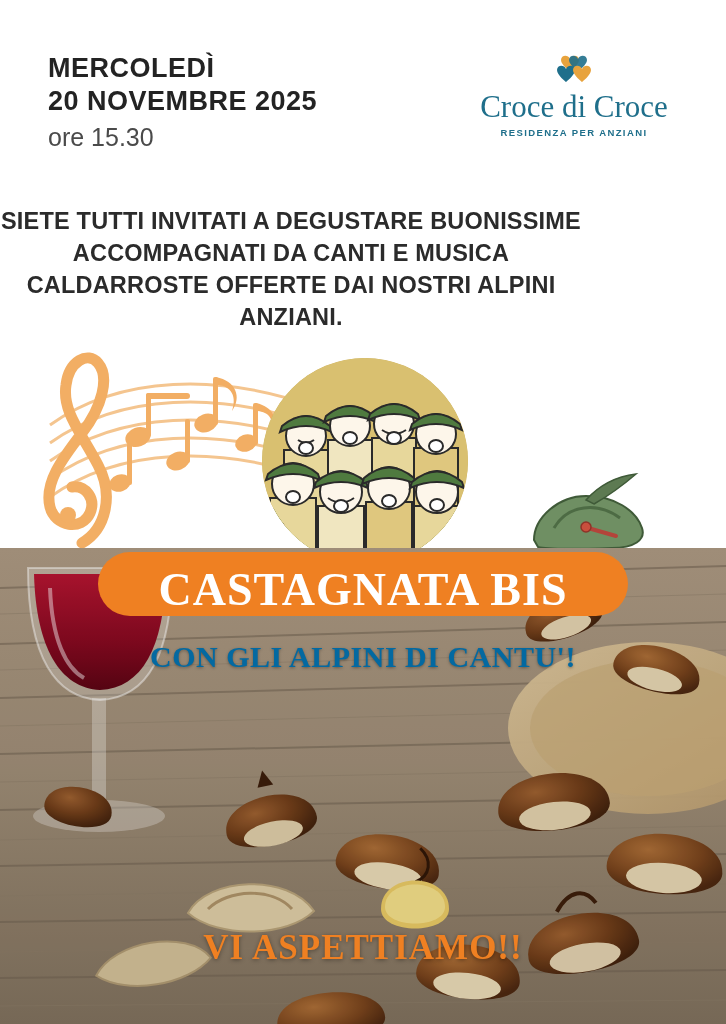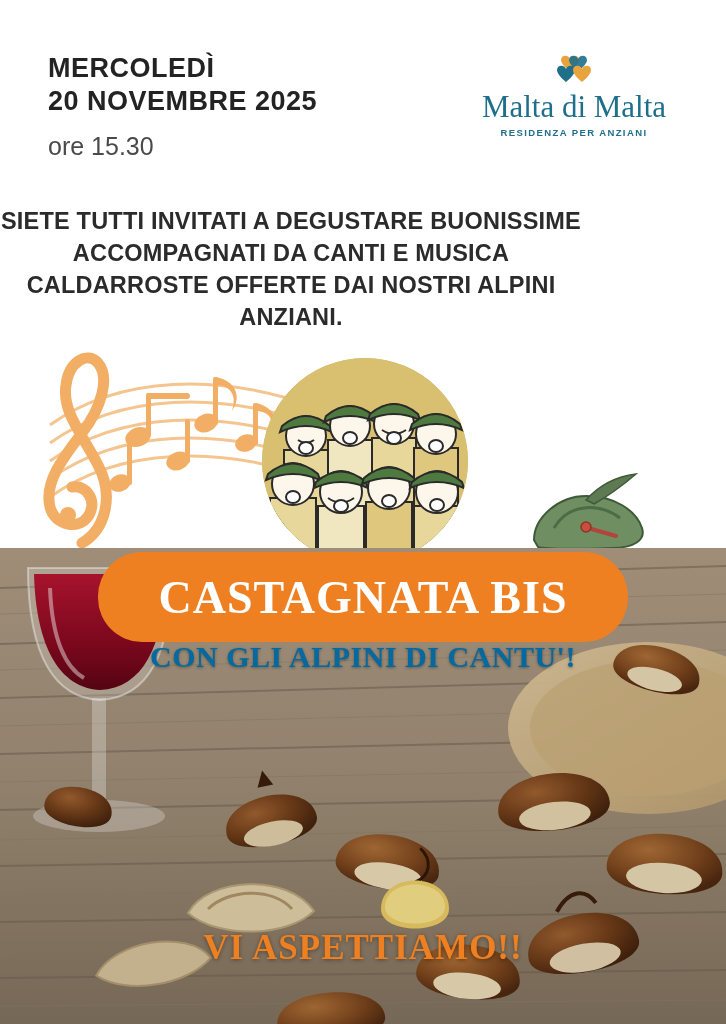--- a/index.html
+++ b/index.html
@@ -41,21 +41,21 @@
     font-size: 27px;
     letter-spacing: 0.5px;
     line-height: 33px;
     color: #232323;
   }
   .date-time {
     font-size: 25px;
     line-height: 34px;
     color: #4a4a4a;
     font-weight: normal;
-    margin-top: 11px;
+    margin-top: 2px;
   }
 
   
   .logo {
     position: absolute;
     right: 42px;
     top: 52px;
     width: 220px;
     text-align: center;
   }
@@ -138,25 +138,25 @@
     background: #8a7b68;
   }
   .photo-svg { display: block; width: 726px; height: 476px; }
 
   
   .banner {
     position: absolute;
     left: 98px;
     top: 552px;
     width: 530px;
-    height: 90px;
+    height: 64px;
     background: #ef8022;
     border-radius: 44px;
     display: flex;
-    align-items: center;
+    align-items: flex-end;
     justify-content: center;
   }
   .banner-text {
     font-family: "Liberation Serif", serif;
     font-size: 46px;
     font-weight: bold;
     color: #ffffff;
     letter-spacing: 1px;
     white-space: nowrap;
   }
@@ -200,21 +200,21 @@
       <div class="date-time">ore 15.30</div>
     </div>
 
     <div class="logo">
       <svg class="logo-mark" viewBox="0 0 62 36">
         <path d="M18 8 C18 3, 25 2, 27 7 C29 2, 36 3, 36 8 C36 13, 27 19, 27 19 C27 19, 18 13, 18 8 Z" fill="#e8a33d"></path>
         <path d="M26 8 C26 3, 33 2, 35 7 C37 2, 44 3, 44 8 C44 13, 35 19, 35 19 C35 19, 26 13, 26 8 Z" fill="#1f6f8b" opacity="0.9"></path>
         <path d="M14 18 C14 13, 21 12, 23 17 C25 12, 32 13, 32 18 C32 23, 23 30, 23 30 C23 30, 14 23, 14 18 Z" fill="#1f6f8b"></path>
         <path d="M30 18 C30 13, 37 12, 39 17 C41 12, 48 13, 48 18 C48 23, 39 30, 39 30 C39 30, 30 23, 30 18 Z" fill="#e8a33d"></path>
       </svg>
-      <div class="logo-name">Malta di Malta</div>
+      <div class="logo-name">Croce di Croce</div>
       <div class="logo-sub">RESIDENZA PER ANZIANI</div>
     </div>
   </div>
 
   <div class="invite">
     <div>SIETE TUTTI INVITATI A DEGUSTARE BUONISSIME</div>
     <div>ACCOMPAGNATI DA CANTI E MUSICA</div>
     <div>CALDARROSTE OFFERTE DAI NOSTRI ALPINI</div>
     <div>ANZIANI.</div>
   </div>

